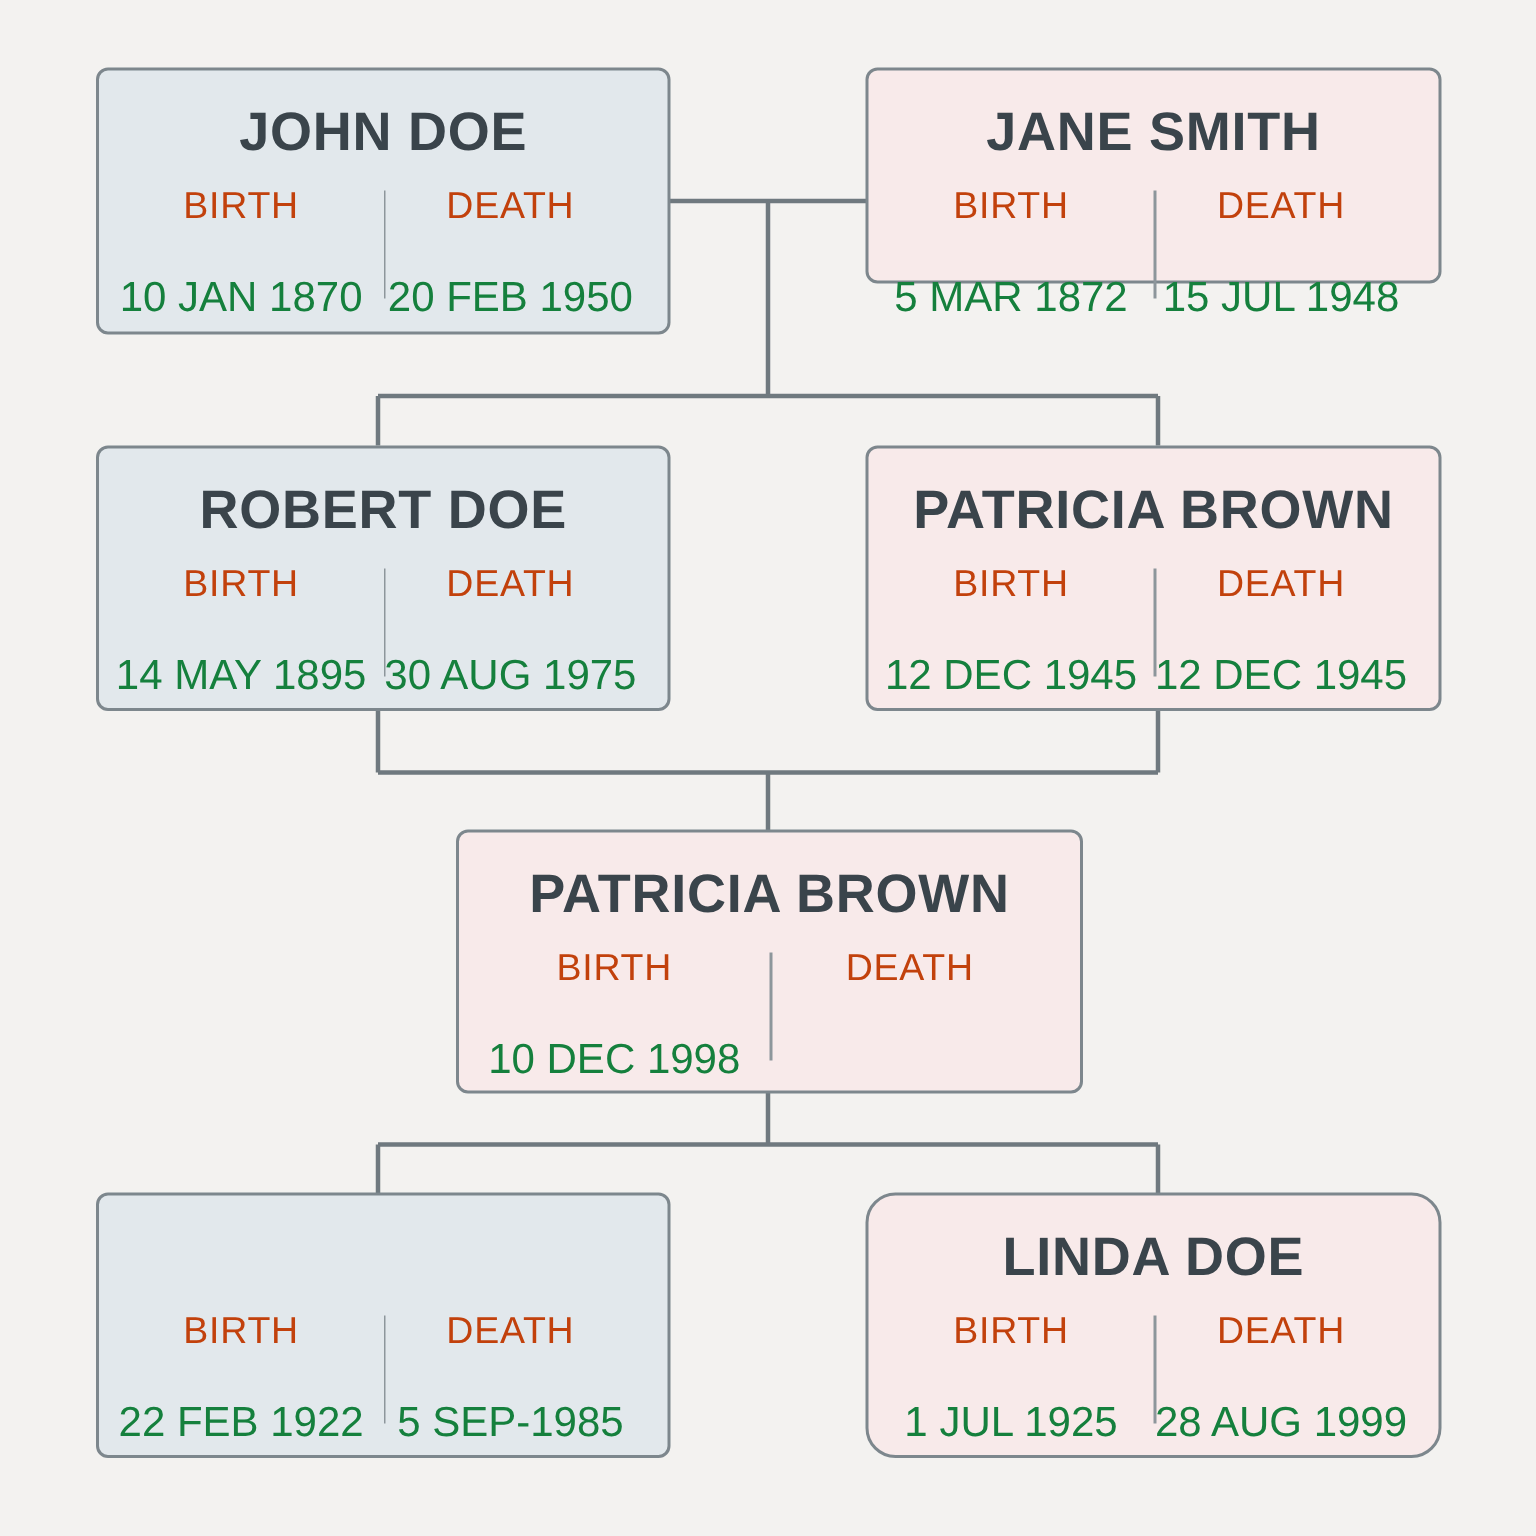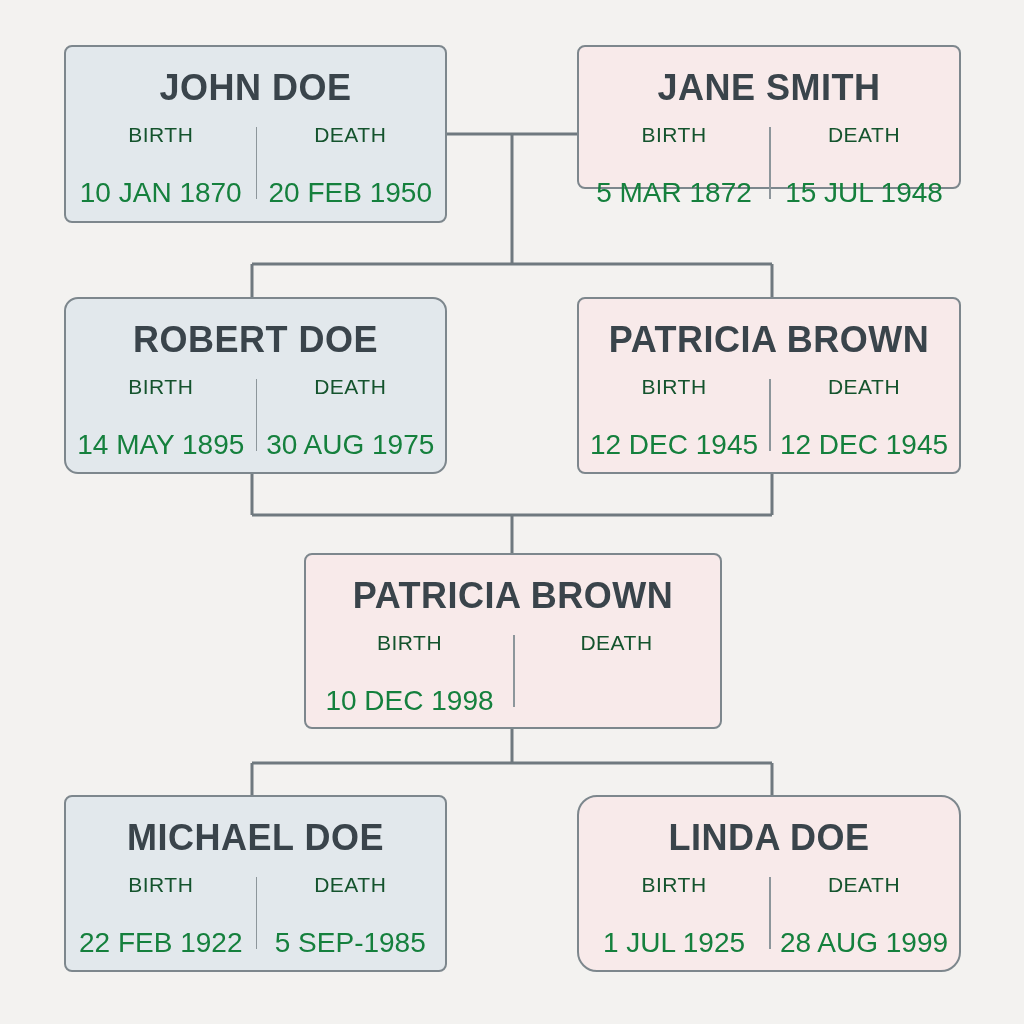--- a/index.html
+++ b/index.html
@@ -30,24 +30,24 @@
       letter-spacing: 0.5px;
       color: #3a444b;
     }
     .col {
       position: absolute;
       top: 76px;
       width: 50%;
       text-align: center;
     }
     .col.left { left: 0; }
-    .col.right { right: 0; }
+    .col.right { right: 10px; }
     .label {
-      font-size: 21px;
-      color: #14532d;
+      font-size: 25px;
+      color: #c2410c;
       letter-spacing: 0.5px;
     }
     .date {
       margin-top: 30px;
       font-size: 28px;
       color: #15803d;
     }
     .divider {
       position: absolute;
       left: 50%;
@@ -101,21 +101,21 @@
     <div class="label">BIRTH</div>
     <div class="date">5 MAR 1872</div>
   </div>
   <div class="divider"></div>
   <div class="col right">
     <div class="label">DEATH</div>
     <div class="date">15 JUL 1948</div>
   </div>
 </div>
 
-<div class="card male" style="left:64px; top:297px; width:383px; height:177px;border-radius:14px;">
+<div class="card male" style="left:64px; top:297px; width:383px; height:177px;">
   <div class="name">ROBERT DOE</div>
   <div class="col left">
     <div class="label">BIRTH</div>
     <div class="date">14 MAY 1895</div>
   </div>
   <div class="divider"></div>
   <div class="col right">
     <div class="label">DEATH</div>
     <div class="date">30 AUG 1975</div>
   </div>
@@ -140,21 +140,20 @@
     <div class="label">BIRTH</div>
     <div class="date">10 DEC 1998</div>
   </div>
   <div class="divider"></div>
   <div class="col right">
     <div class="label">DEATH</div>
   </div>
 </div>
 
 <div class="card male" style="left:64px; top:795px; width:383px; height:177px;">
-  <div class="name">MICHAEL DOE</div>
   <div class="col left">
     <div class="label">BIRTH</div>
     <div class="date">22 FEB 1922</div>
   </div>
   <div class="divider"></div>
   <div class="col right">
     <div class="label">DEATH</div>
     <div class="date">5 SEP-1985</div>
   </div>
 </div>

